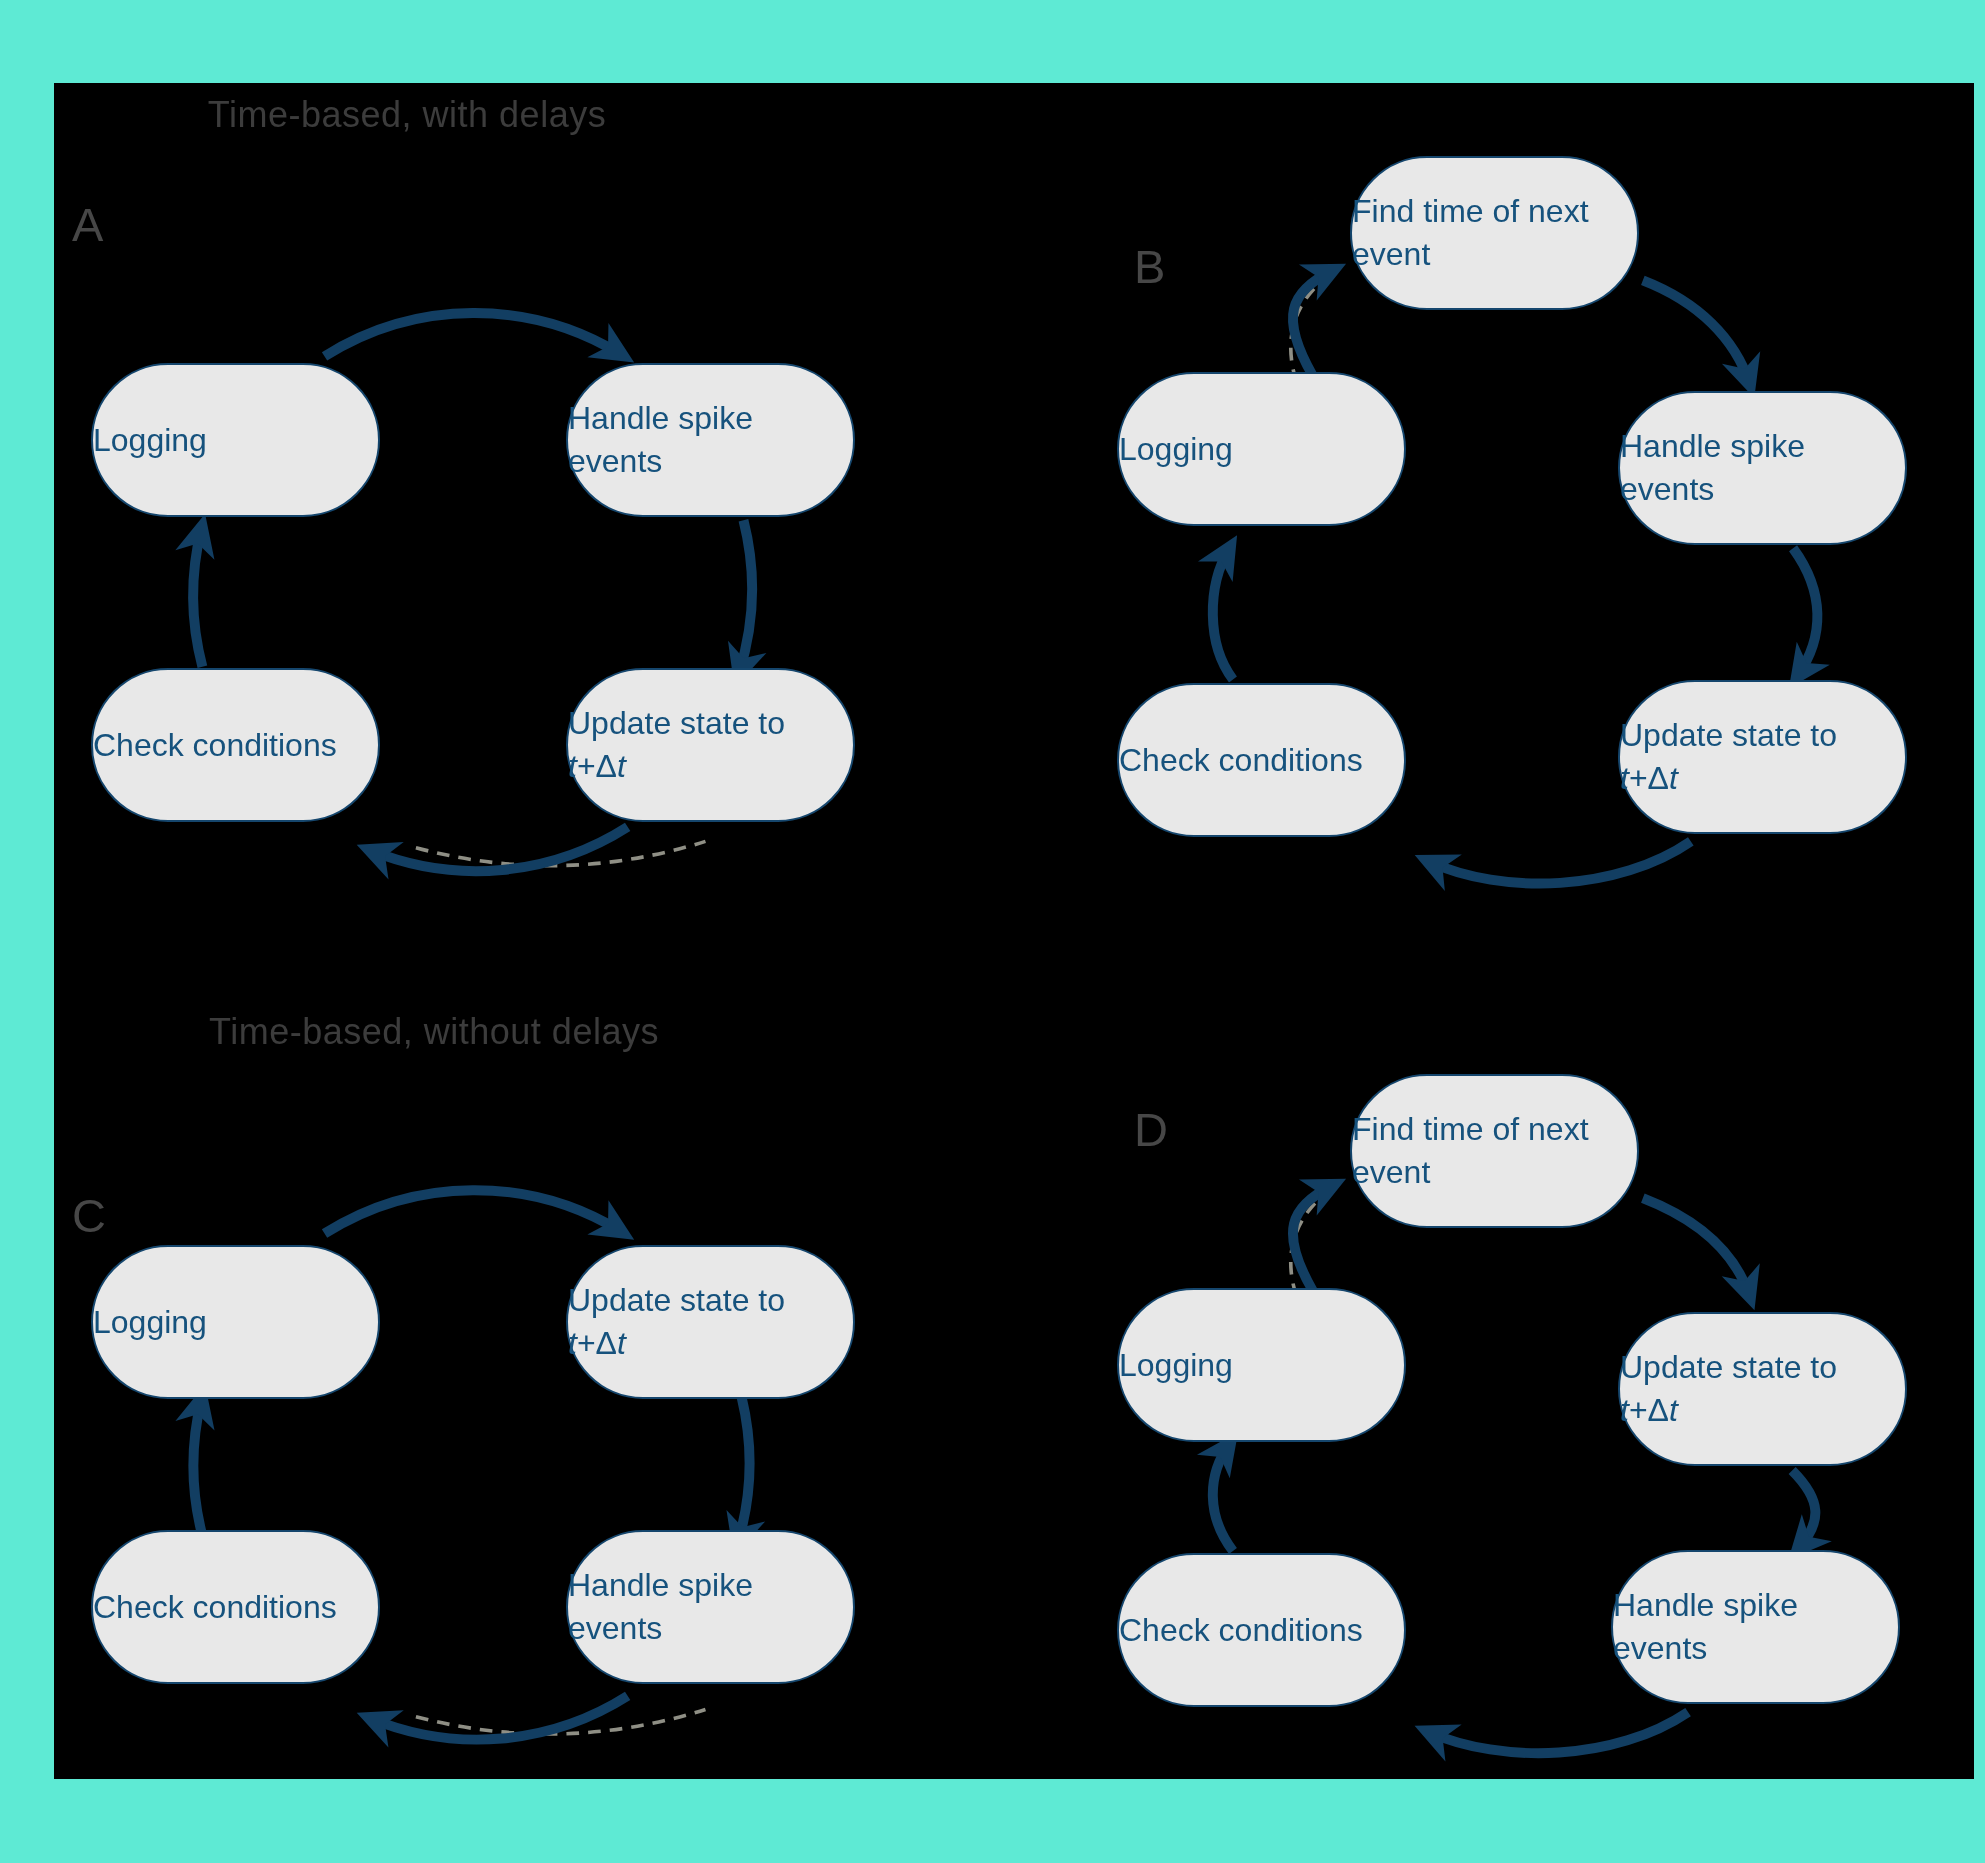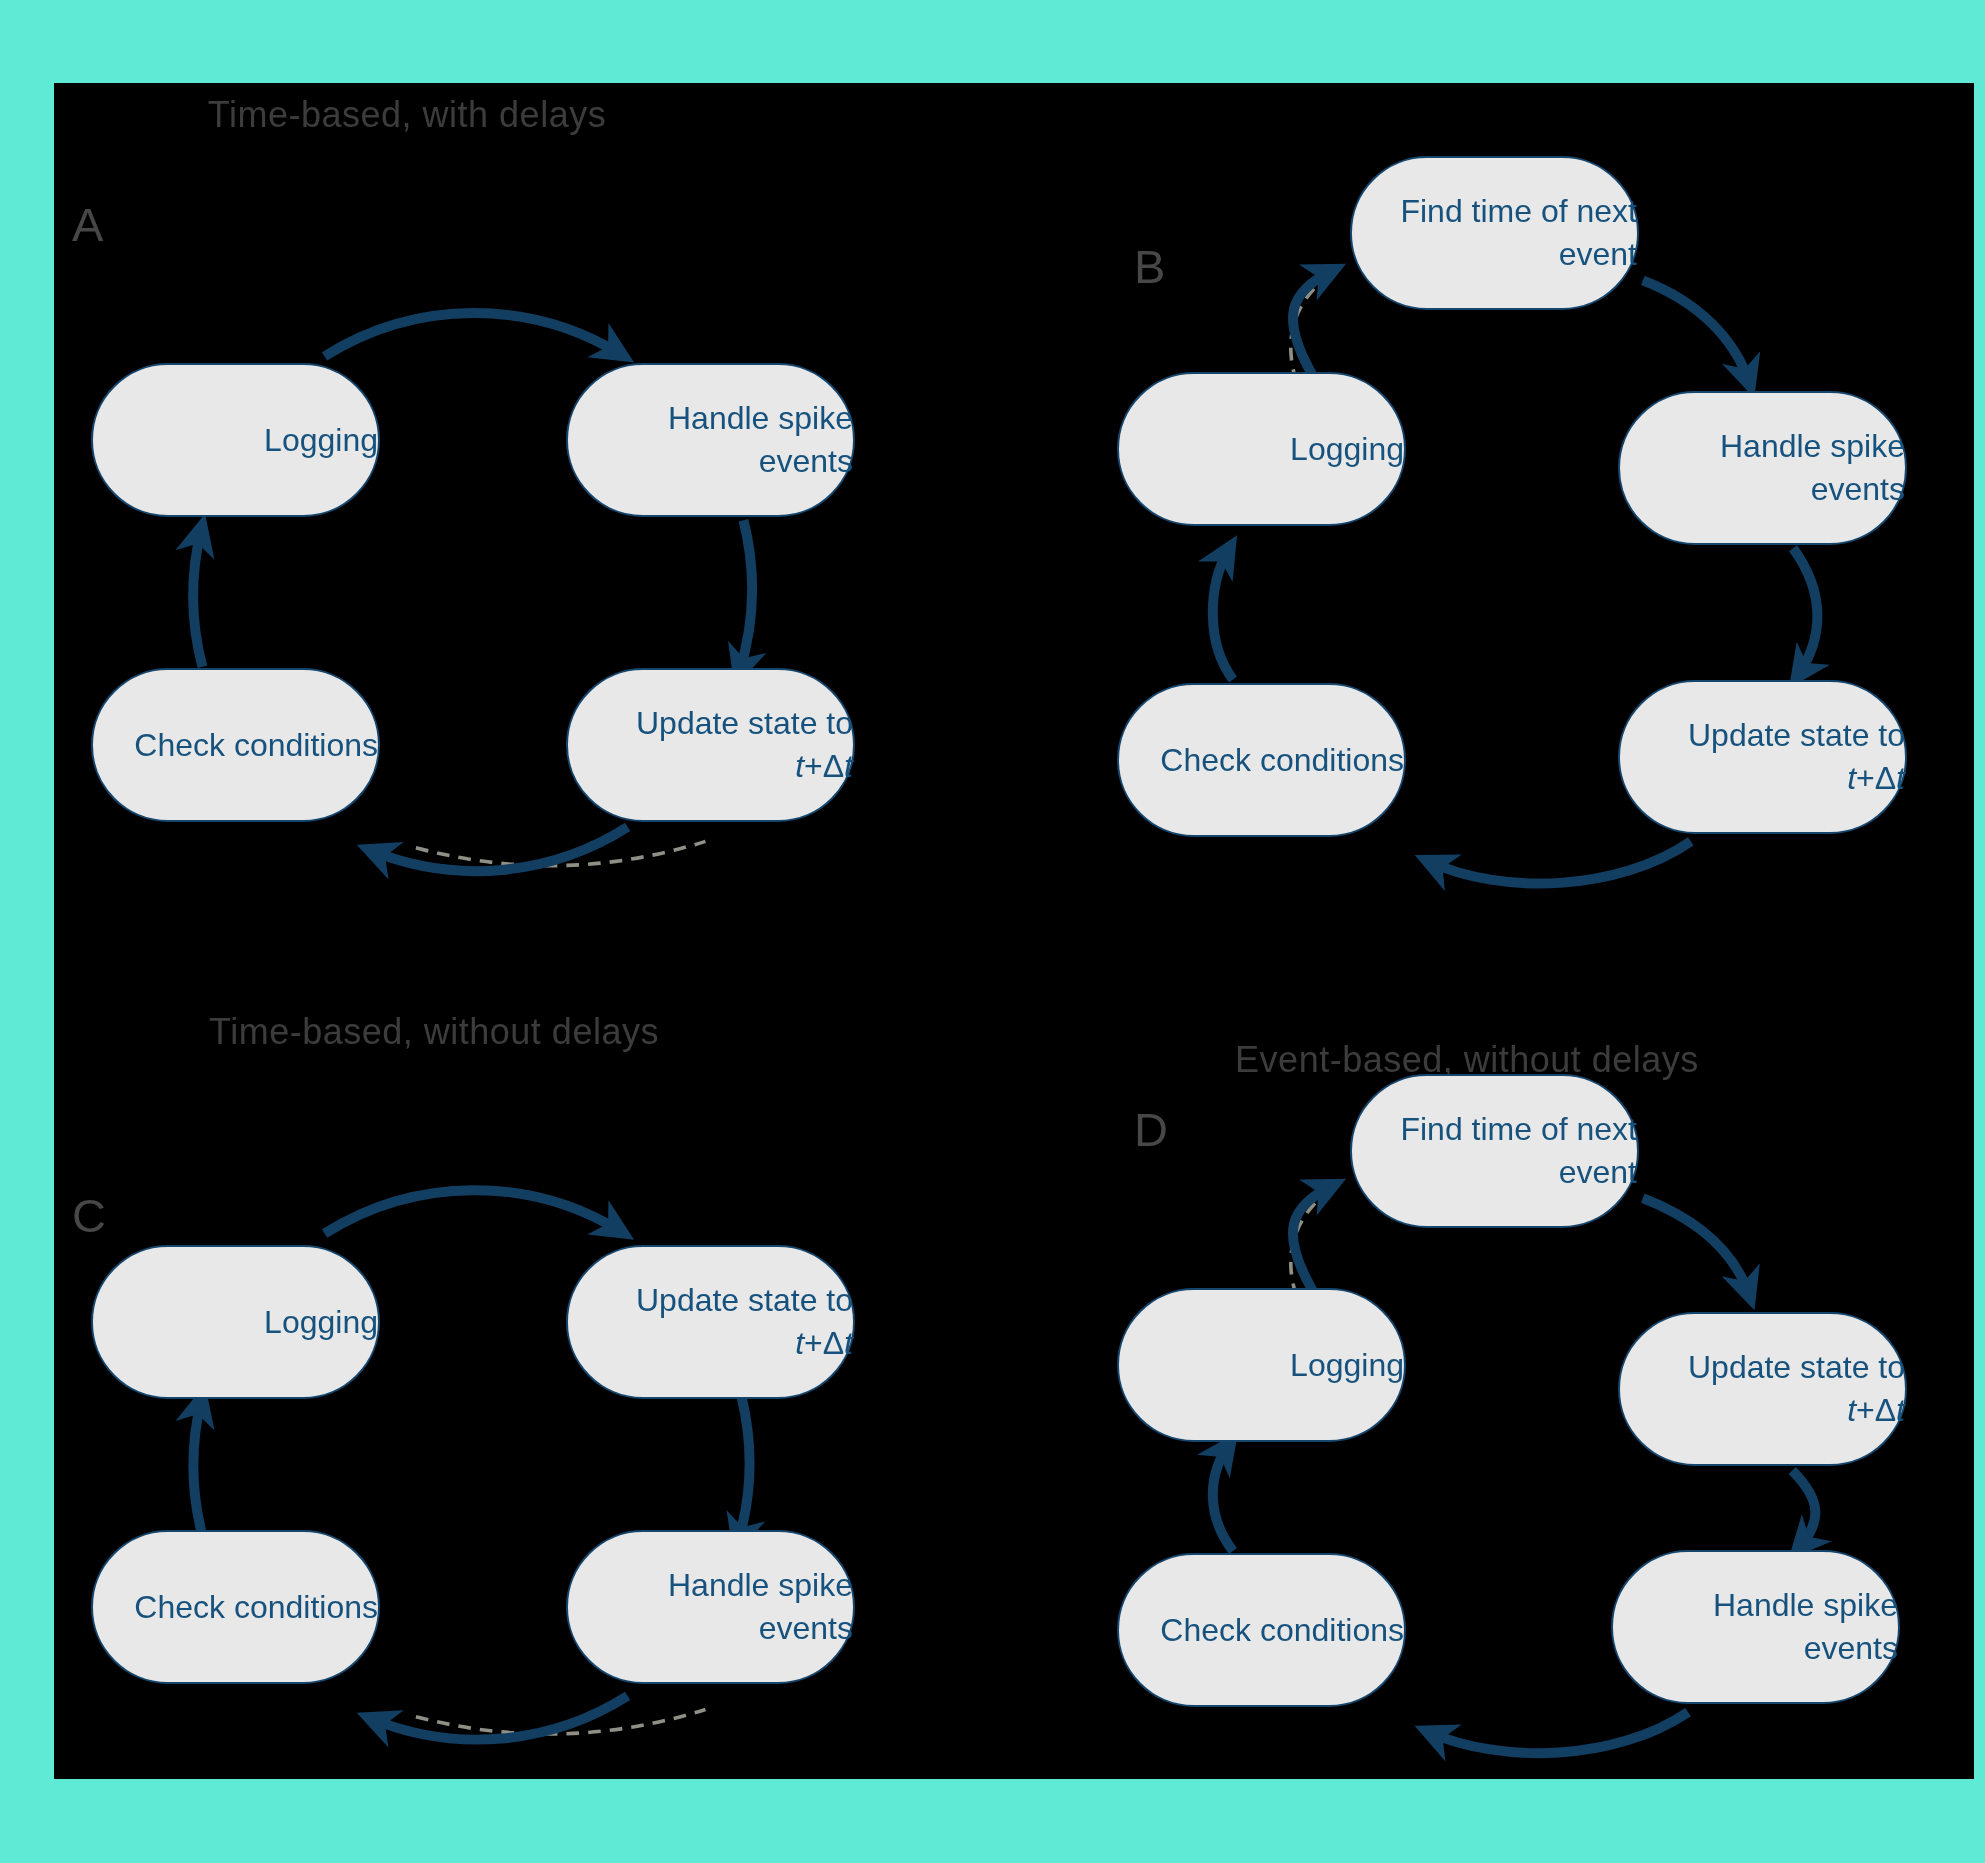--- a/index.html
+++ b/index.html
@@ -6,21 +6,21 @@
   .page{position:relative;width:1986px;height:1863px;background:#5eead4;overflow:hidden;
         font-family:Liberation Sans, sans-serif;}
   .figure{position:absolute;left:54px;top:83px;width:1920px;height:1696px;background:#000000;}
   .panel{position:absolute;width:960px;height:849px;}
   .panel svg{position:absolute;left:0;top:0;}
   .panel-title{position:absolute;width:100%;text-align:center;font-size:36px;font-weight:400;
                color:#3c3c3c;letter-spacing:0.5px;}
   .panel-letter{position:absolute;font-size:47px;color:#474747;font-weight:400;}
   .node{position:absolute;width:289px;height:154px;border-radius:77px;background:#e8e8e8;
         border:2.7px solid #15466d;box-sizing:border-box;display:flex;flex-direction:column;
-        align-items:flex-end;justify-content:center;color:#16527d;font-size:32px;line-height:43px;
+        align-items:flex-start;justify-content:center;color:#16527d;font-size:32px;line-height:43px;
         text-align:center;}
   .node .line{display:block;white-space:nowrap;}
   .node i{font-style:italic;}
   .arrow{fill:none;stroke:#123e62;stroke-width:11;}
   .dashed-artifact{fill:none;stroke:#8f8f85;stroke-width:4;stroke-dasharray:14 10;}
   
   #panel-a{left:0;top:0;}   #panel-b{left:960px;top:0;}
   #panel-c{left:0;top:850px;} #panel-d{left:960px;top:849px;}
 </style>
 </head>
@@ -113,21 +113,20 @@
       <div class="node" style="left:512px;top:597px;">
         <span class="line">Handle spike</span>
         <span class="line">events</span>
       </div>
       <div class="node" style="left:37px;top:597px;">
         <span class="line">Check conditions</span>
       </div>
     </div>
 
     <div class="panel" id="panel-d">
-      <div class="panel-title" style="top:107px;left:-27px;">Event-based, without delays</div>
       <div class="panel-letter" style="left:120px;top:170px;">D</div>
       <svg width="960" height="848" viewBox="0 0 1061 937">
         <path class="dashed-artifact" d="M 312 402 Q 290 333 347 286"></path>
         <path class="arrow" d="M 330 396 C 293 331, 305 303, 352 280" marker-end="url(#arrowhead)"></path>
         <path class="arrow" d="M 695 294 C 757 318, 797 355, 813 402" marker-end="url(#arrowhead)"></path>
         <path class="arrow" d="M 860 595 C 893 628, 893 652, 867 681" marker-end="url(#arrowhead)"></path>
         <path class="arrow" d="M 745 862 C 665 916, 540 920, 458 884" marker-end="url(#arrowhead)"></path>
         <path class="arrow" d="M 242 684 C 213 646, 213 601, 238 566" marker-end="url(#arrowhead)"></path>
       </svg>
       <div class="node" style="left:336px;top:142px;">

